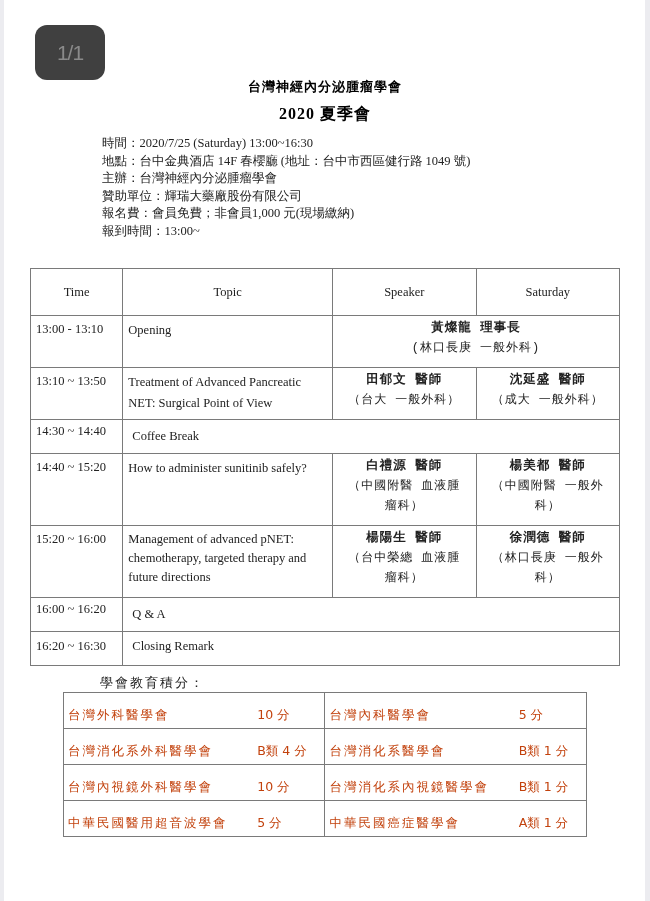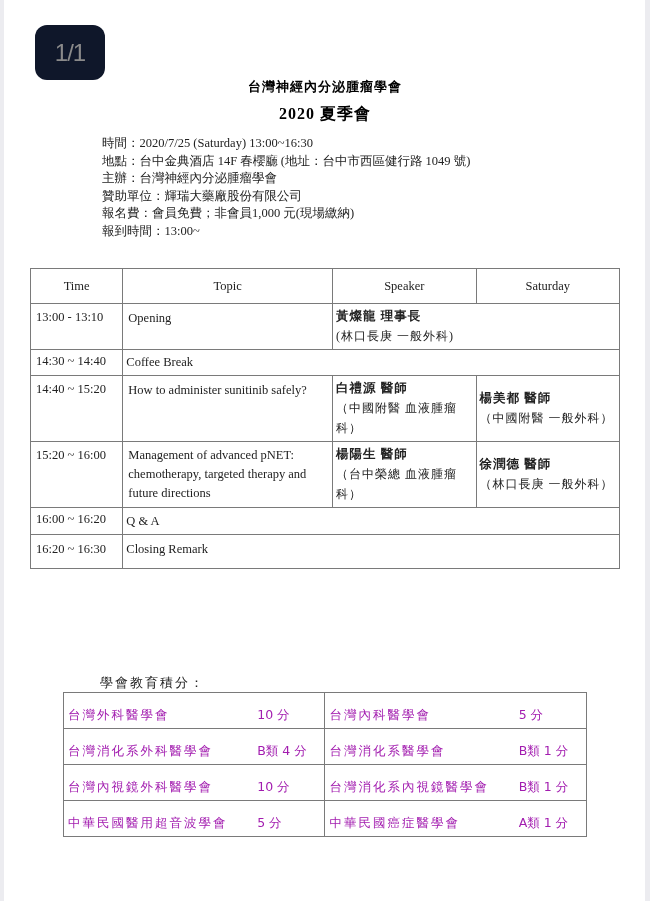--- a/index.html
+++ b/index.html
@@ -11,24 +11,24 @@
     color: #111;
   }
   .frame-left, .frame-right {
     position: absolute; top: 0; bottom: 0; background: #ececf0;
   }
   .frame-left { left: 0; width: 4px; }
   .frame-right { right: 0; width: 5px; }
 
   .page-badge {
     position: absolute; left: 35px; top: 25px; width: 70px; height: 55px;
-    background: #0f172a; border-radius: 12px;
+    background: #404040; border-radius: 12px;
     display: flex; align-items: center; justify-content: center;
     font-family: "Liberation Sans", "DejaVu Sans", sans-serif;
-    font-size: 24px; color: #8a8a8a; letter-spacing: -1px; text-align: right;
+    font-size: 21px; color: #8a8a8a; letter-spacing: -1px; text-align: right;
   }
 
   .title1, .title2 {
     position: absolute; left: 0; right: 0; text-align: center;
     font-weight: bold; color: #000;
   }
   .title1 { top: 78px; font-size: 13px; letter-spacing: 1px; }
   .title2 { top: 104px; font-size: 16px; letter-spacing: 1px; }
 
   .info {
@@ -36,43 +36,43 @@
     font-size: 12.5px; line-height: 17.5px; color: #222;
   }
   .info .line { white-space: nowrap; }
 
   table.agenda {
     position: absolute; left: 30px; top: 268px;
     width: 590px; border-collapse: collapse;
     font-size: 12.5px; color: #222;
   }
   table.agenda td, table.agenda th {
-    border: 1px solid #7a7a7a; padding: 3px;
+    border: 1px solid #7a7a7a; padding: 9px;
     vertical-align: top;
   }
   table.agenda th {
     font-weight: normal; height: 28px; vertical-align: middle; text-align: center;
   }
   .c-time { width: 92px; }
   .c-topic { width: 209px; }
   .c-speaker { width: 143px; }
   .c-mod { width: 143px; }
   .time-cell { padding: 6px 0 0 5px !important; white-space: nowrap; }
   .topic-cell { padding: 4px 5px 0 5px !important; line-height: 21px; }
   .center-cell { vertical-align: middle !important; }
-  .person-cell { vertical-align: middle !important; padding-top: 2px !important; }
+  .person-cell { text-align: center; vertical-align: middle !important; padding-top: 2px !important; font-family: Liberation Mono, monospace; }
   .pname { font-weight: bold; font-size: 12.5px; line-height: 20px; letter-spacing: 1px; }
   .paffil { font-size: 12px; line-height: 20px; letter-spacing: 1px; }
 
   .credits-label {
     position: absolute; left: 100px; top: 674px; font-size: 13px; color: #222; letter-spacing: 2px;
   }
   table.credits {
     position: absolute; left: 63px; top: 692px; width: 524px;
-    border-collapse: collapse; font-size: 12.5px; color: #a21caf;
+    border-collapse: collapse; font-size: 12.5px; color: #c2410c;
     font-family: "DejaVu Sans", "Liberation Sans", sans-serif;
     padding-left: 36px;
   }
   table.credits td {
     border-top: 1px solid #7a7a7a; border-bottom: 1px solid #7a7a7a;
     padding: 0 4px; height: 31px; vertical-align: bottom; padding-bottom: 4px;
   }
   table.credits tr:first-child td { border-top: 1px solid #7a7a7a; }
   table.credits td.org { letter-spacing: 2px; white-space: nowrap; }
   table.credits td.pts { text-align: left; white-space: nowrap; font-size: 12.5px; margin-top: 8px; }
@@ -119,20 +119,32 @@
 
     <tr style="height:45px">
       <td class="time-cell">13:00 - 13:10</td>
       <td class="topic-cell">Opening</td>
       <td colspan="2" class="person-cell">
         <div class="pname">黃燦龍 理事長</div>
         <div class="paffil">(林口長庚 一般外科)</div>
       </td>
     </tr>
 
+    <tr style="height:48px">
+      <td class="time-cell">13:10 ~ 13:50</td>
+      <td class="topic-cell">Treatment of Advanced Pancreatic NET: Surgical Point of View</td>
+      <td class="person-cell">
+        <div class="pname">田郁文 醫師</div>
+        <div class="paffil">（台大 一般外科）</div>
+      </td>
+      <td class="person-cell">
+        <div class="pname">沈延盛 醫師</div>
+        <div class="paffil">（成大 一般外科）</div>
+      </td>
+    </tr>
 
 
     <tr style="height:26px">
       <td class="time-cell" style="padding-top:4px !important">14:30 ~ 14:40</td>
       <td colspan="3" class="center-cell">Coffee Break</td>
     </tr>
 
     <tr style="height:50px">
       <td class="time-cell">14:40 ~ 15:20</td>
       <td class="topic-cell">How to administer sunitinib safely?</td>

